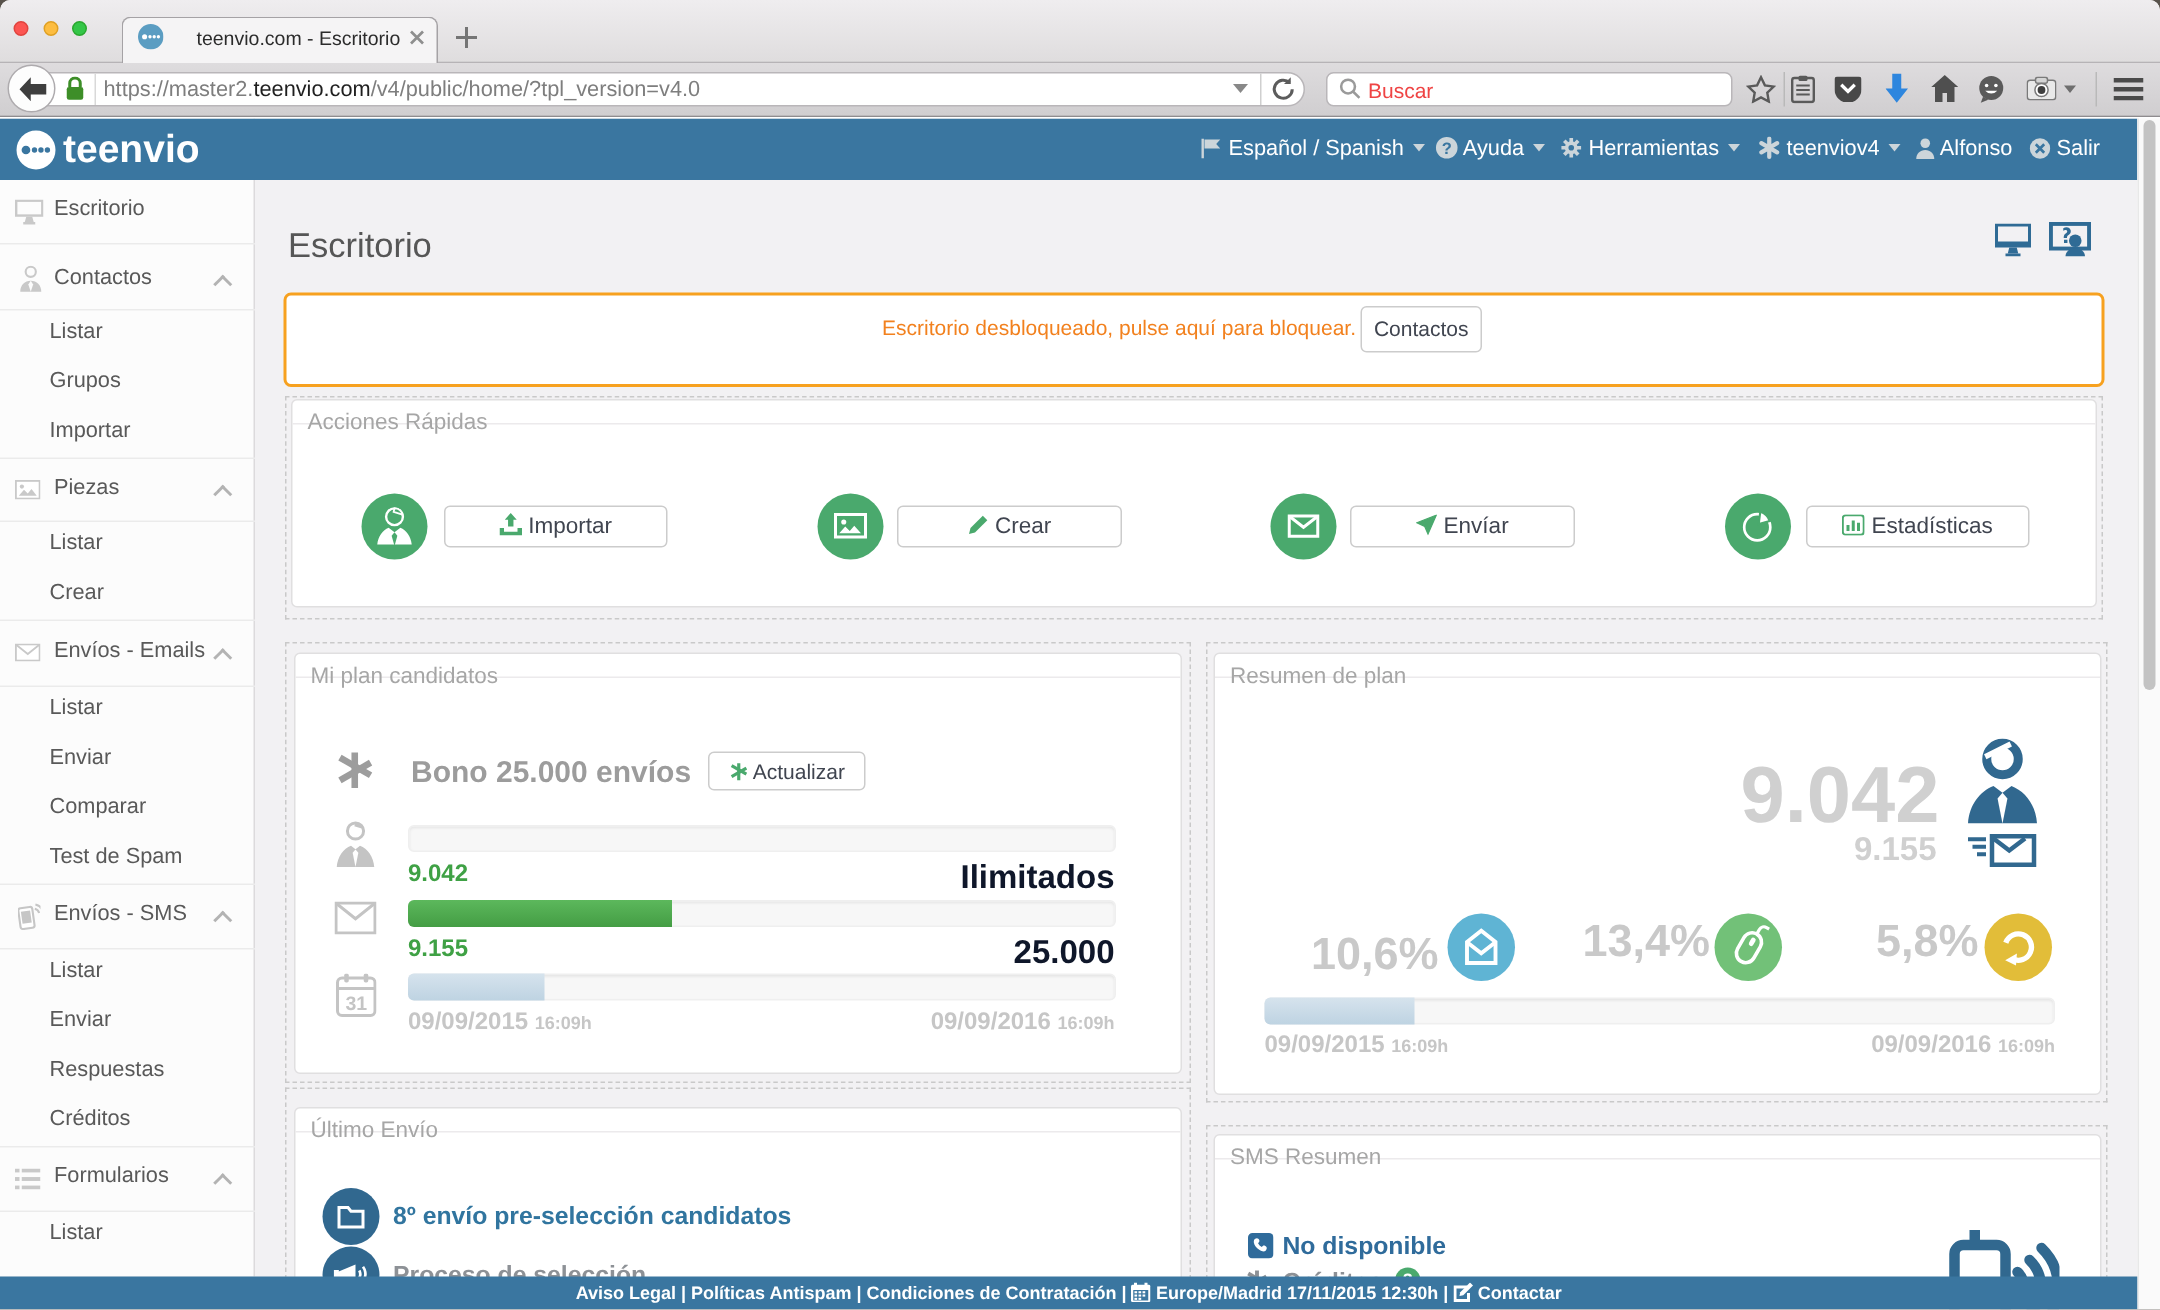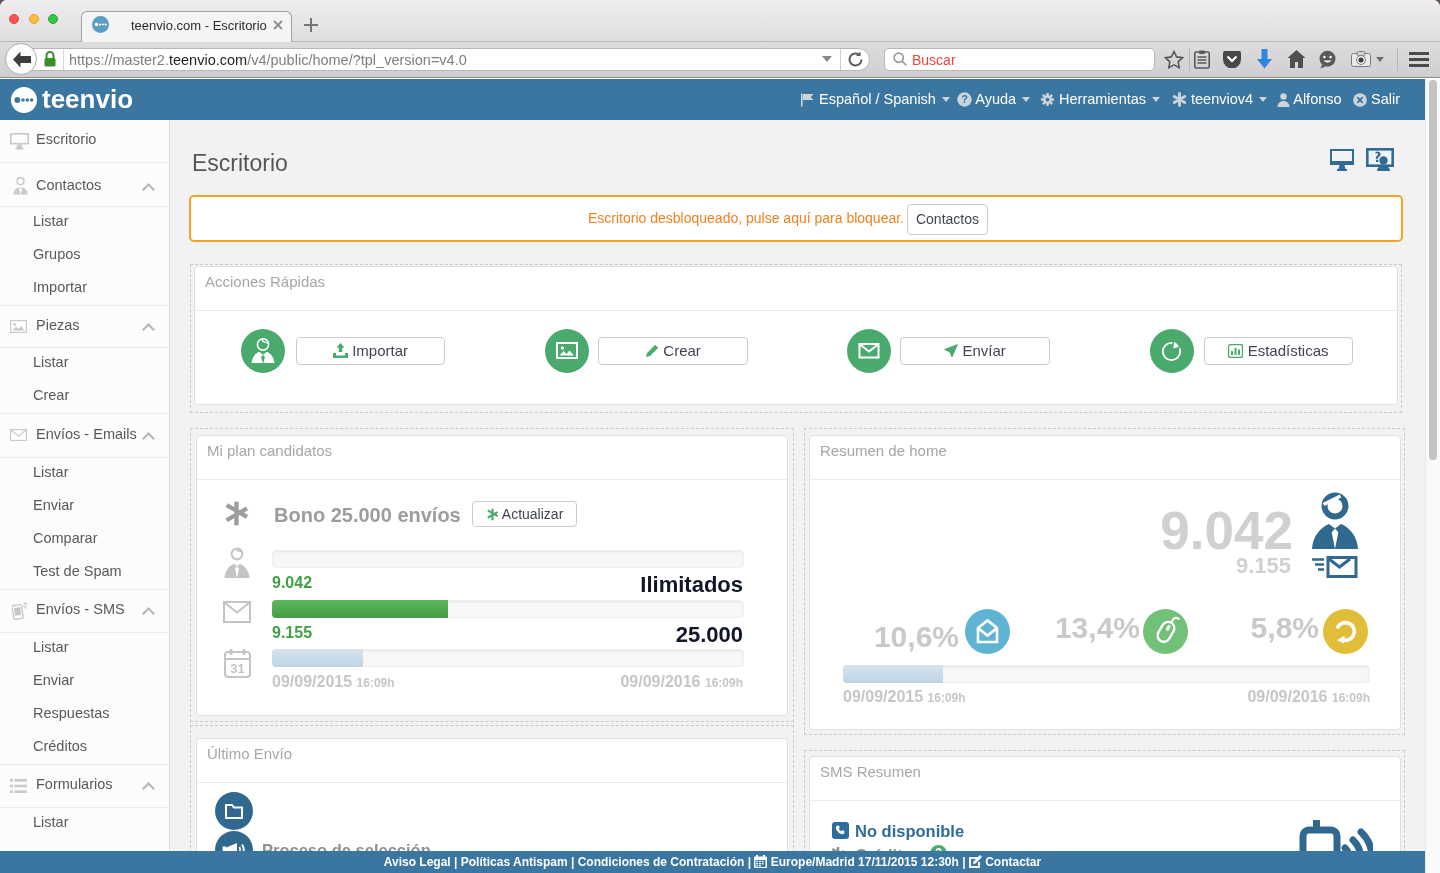--- a/index.html
+++ b/index.html
@@ -35,24 +35,24 @@
 .caret { display:inline-block; width:0; height:0; border-left:4.5px solid transparent; border-right:4.5px solid transparent; border-top:5px solid #ccd5da; margin-left:6px; vertical-align:2px; }
 
 
 .srow { position:absolute; left:0; width:170px; color:#595959; font-size:14.5px; }
 .srow .ic { position:absolute; left:10px; }
 .schev { position:absolute; left:144px; width:9px; height:9px; border-left:2px solid #b3b3b3; border-top:2px solid #b3b3b3; transform:rotate(45deg); }
 .sline { position:absolute; left:0; width:170px; height:0; border-top:1px solid #ebebeb; }
 
 
 h1 { position:absolute; left:192px; top:71px; font-size:23px; font-weight:normal; color:#565656; }
-#alert { position:absolute; left:189px; top:116px; width:1214px; height:47px; background:#fff; border:2px solid #f7a11f; border-radius:5px; }
+#alert { position:absolute; left:189px; top:116px; width:1214px; height:63px; background:#fff; border:2px solid #f7a11f; border-radius:5px; }
 .card { position:absolute; background:#fff; border:1px solid #e0dfe0; border-radius:4px; }
 .dash { position:absolute; border:1px dashed #c9c9c9; }
-.chead { position:absolute; left:0; top:0; right:0; height:44px; border-bottom:1px solid #eceaec; color:#a6a6a6; font-size:15px; line-height:30px; padding-left:10px; }
+.chead { position:absolute; left:0; top:0; right:0; height:16px; border-bottom:1px solid #eceaec; color:#a6a6a6; font-size:15px; line-height:30px; padding-left:10px; }
 .gbtn { position:absolute; background:#fff; border:1px solid #cccccc; border-radius:4px; text-align:center; color:#404550; font-size:15px; }
 .gcircle { position:absolute; width:44px; height:44px; border-radius:50%; background:#4aa96d; }
 .track { position:absolute; width:472px; height:18px; background:#f7f7f7; border-radius:4px; box-shadow:inset 0 1px 2px rgba(0,0,0,.08); border:1px solid #efefef; }
 .gray-big { position:absolute; font-weight:bold; color:#0f172a; font-size:22px; }
 .grn { position:absolute; font-weight:bold; color:#3fa145; font-size:16px; }
 .date { position:absolute; font-weight:bold; color:#c6c6c6; font-size:16px; white-space:nowrap; }
 .date small { font-size:12px; }
 .pct { position:absolute; font-weight:bold; color:#c9c9c9; font-size:30px; }
 .pcircle { position:absolute; width:45px; height:45px; border-radius:50%; }
 </style>
@@ -392,21 +392,21 @@
         <rect x="18.5" y="0" width="3" height="6" rx="1.2" fill="#c4c4c4"></rect>
         <text x="13.5" y="24" font-size="13" font-weight="bold" fill="#c4c4c4" text-anchor="middle">31</text>
       </svg>
     <div class="track" style="left:272px; top:570px;"></div>
     <div class="abs" style="left:272px; top:570px; width:91px; height:18px; border-radius:4px 0 0 4px; background:linear-gradient(#d6e3ed,#bed3e2);"></div>
     <div class="date" style="left:272px; top:594px;">09/09/2015 <small>16:09h</small></div>
     <div class="date" style="left:272px; top:594px; width:471px; text-align:right;">09/09/2016 <small>16:09h</small></div>
 
     <div class="dash" style="left:804px; top:349px; width:601px; height:307px;"></div>
     <div class="card" style="left:809px; top:356px; width:592px; height:295px;">
-      <div class="chead">Resumen de home</div>
+      <div class="chead">Resumen de plan</div>
     </div>
     <div class="abs" style="left:993px; top:421px; width:300px; text-align:right; font-size:53px; font-weight:bold; color:#d0d0d0;">9.042</div>
     <svg class="abs" style="left:1310px; top:413px;" width="50" height="57" viewBox="0 0 50 57">
         <circle cx="25" cy="14" r="10.5" fill="none" stroke="#31688f" stroke-width="6"></circle>
         <path d="M13.5 12.5L30.5 4" stroke="#fff" stroke-width="3.6"></path>
         <path d="M2 57c.8-12.5 8-21.5 17-25l6 4.5 6-4.5c9 3.5 16.2 12.5 17 25z" fill="#31688f"></path>
         <path d="M25 36.5l-3.3 3.8 3.3 16.7 3.3-16.7z" fill="#fff"></path>
       </svg>
     <div class="abs" style="left:1091px; top:474px; width:200px; text-align:right; font-size:22px; font-weight:bold; color:#d0d0d0;">9.155</div>
     <svg class="abs" style="left:1312px; top:477px;" width="46" height="22" viewBox="0 0 46 22">
@@ -437,20 +437,21 @@
     <div class="date" style="left:843px; top:609px;">09/09/2015 <small>16:09h</small></div>
     <div class="date" style="left:843px; top:609px; width:527px; text-align:right;">09/09/2016 <small>16:09h</small></div>
 
     <div class="dash" style="left:190px; top:646px; width:604px; height:148px;"></div>
     <div class="card" style="left:196px; top:659px; width:592px; height:135px;">
       <div class="chead">Último Envío</div>
     </div>
     <div class="abs" style="left:215px; top:713px; width:38px; height:38px; border-radius:50%; background:#31688f;"><svg width="38" height="38" viewBox="0 0 38 38">
           <path d="M11 13h6l2 2.5h8V26H11z" fill="none" stroke="#fff" stroke-width="2"></path>
         </svg></div>
+    <div class="abs" style="left:262px; top:723px; font-size:16.5px; font-weight:bold; color:#31759f;">8º envío pre-selección candidatos</div>
     <div class="abs" style="left:215px; top:752px; width:38px; height:38px; border-radius:50%; background:#31688f;"><svg width="38" height="38" viewBox="0 0 38 38">
           <path d="M10 17l12-5v13l-12-5z" fill="#fff"></path>
           <path d="M10 16.5h-1.5v6H10zM24.5 16a5 5 0 010 5M27 13.5a8.5 8.5 0 010 10" fill="none" stroke="#fff" stroke-width="1.8"></path>
         </svg></div>
     <div class="abs" style="left:262px; top:762px; font-size:16.5px; font-weight:bold; color:#8d9196;">Proceso de selección</div>
 
     <div class="dash" style="left:804px; top:671px; width:601px; height:123px;"></div>
     <div class="card" style="left:809px; top:677px; width:592px; height:117px;">
       <div class="chead">SMS Resumen</div>
     </div>

